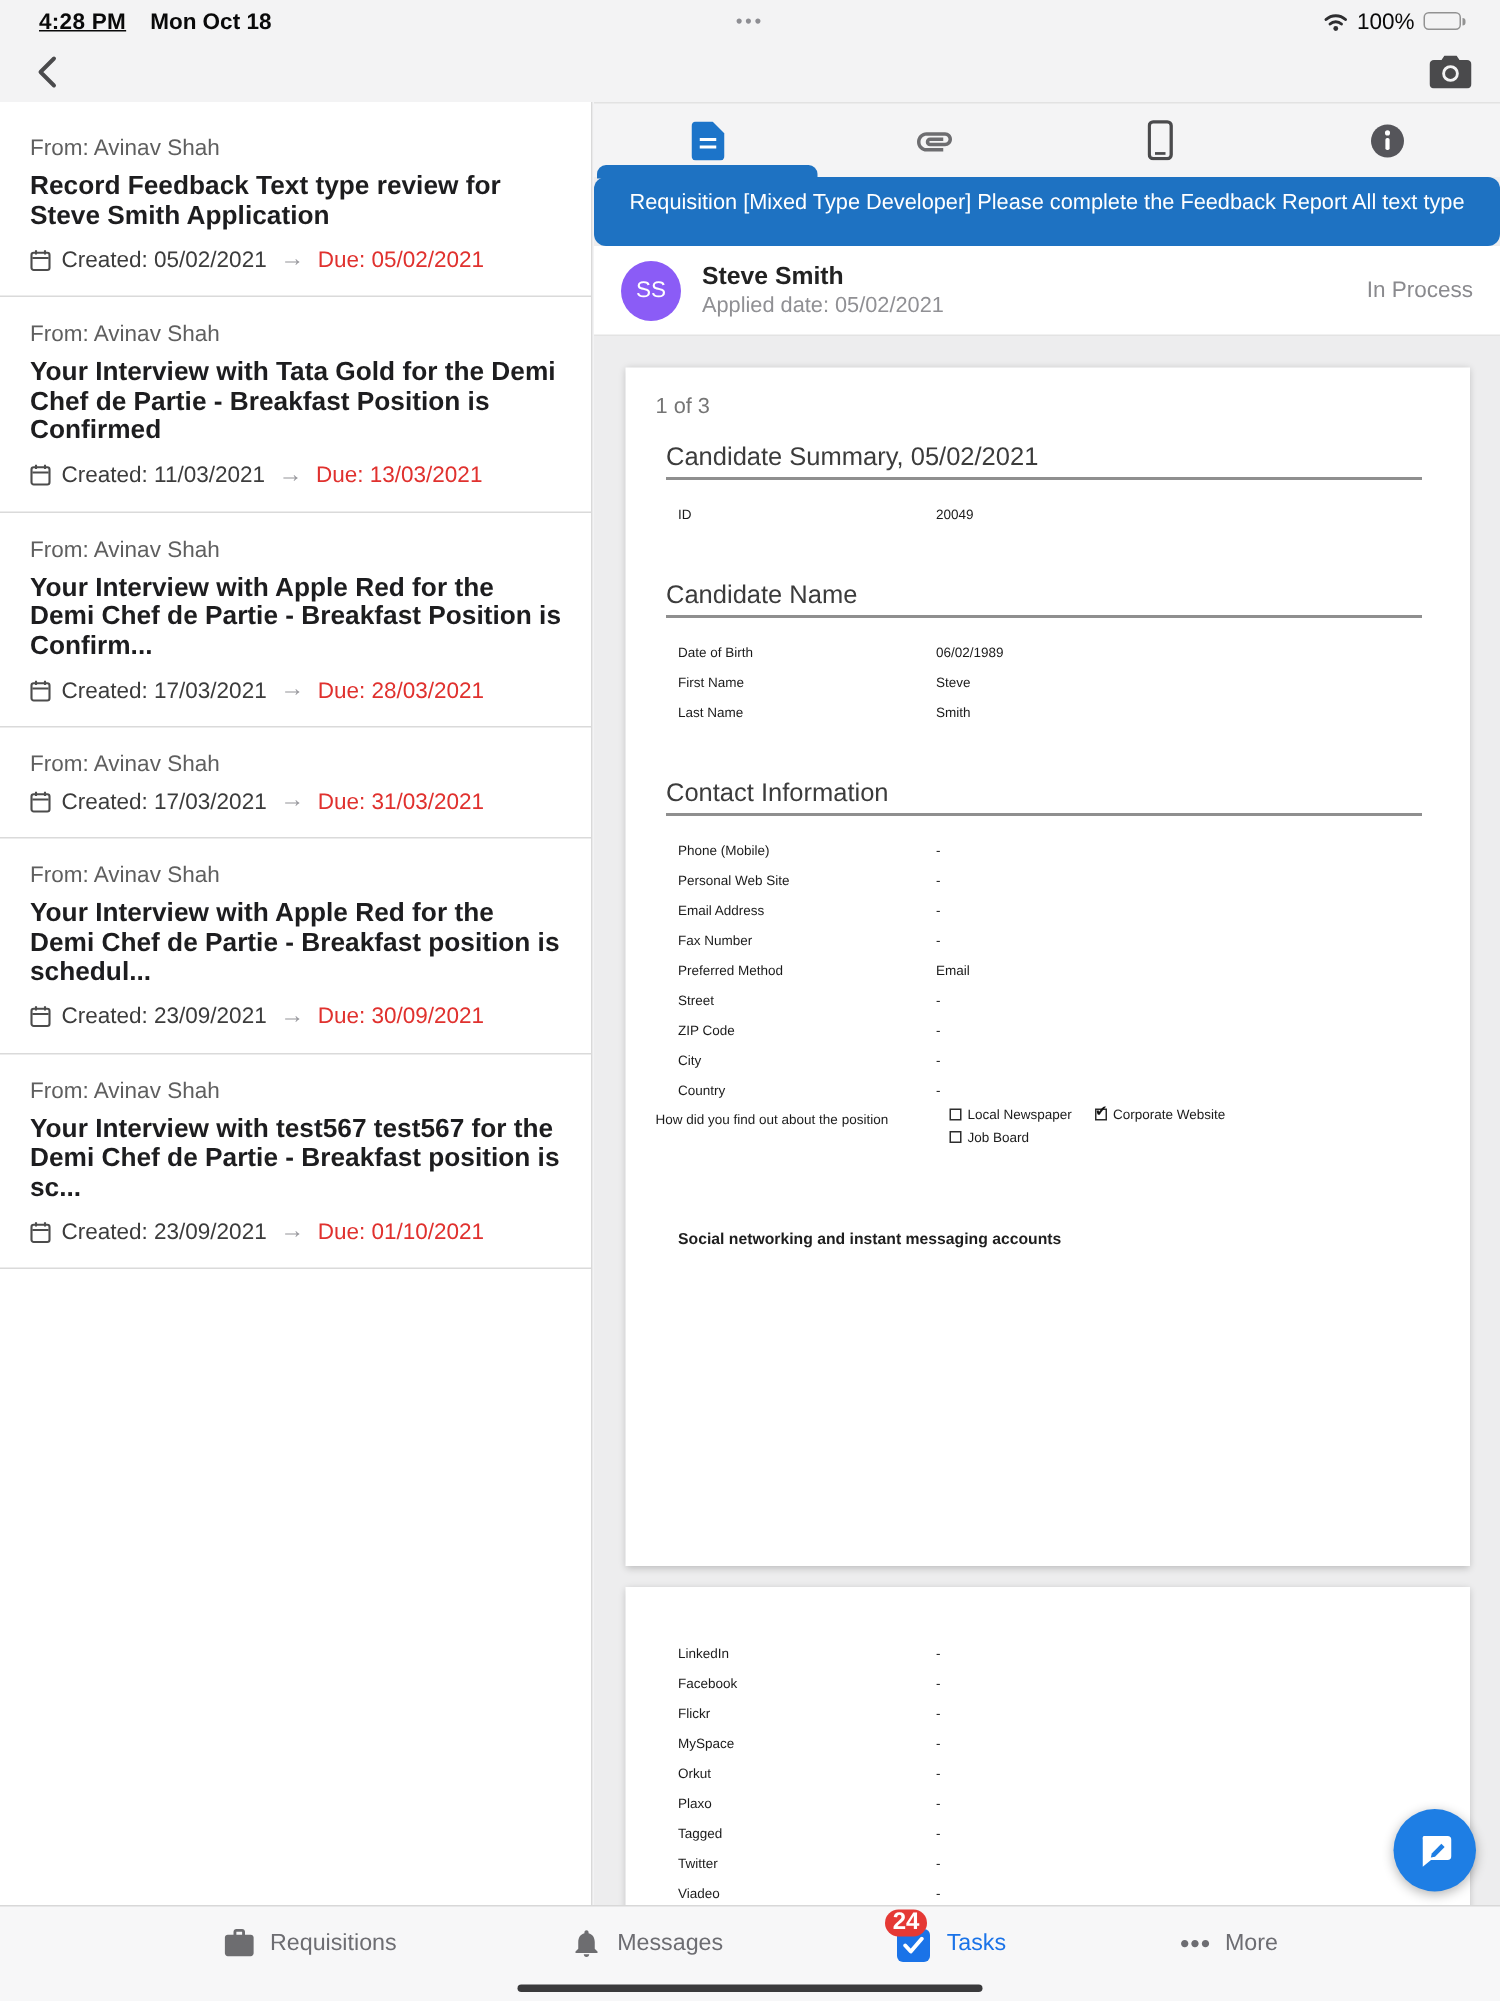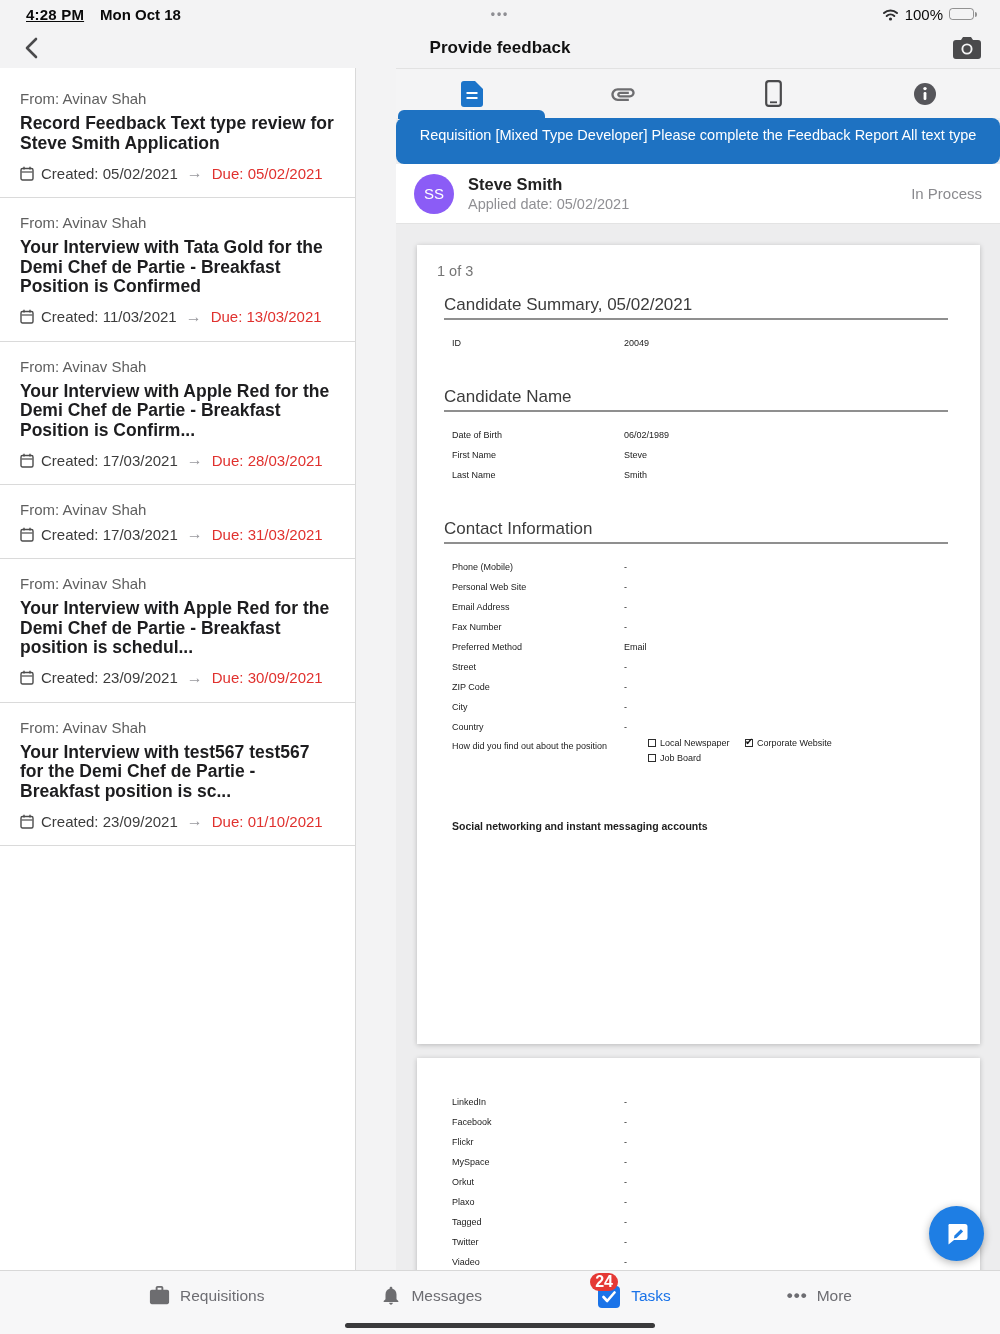--- a/index.html
+++ b/index.html
@@ -18,21 +18,21 @@
   .battery .fill { width:100%; height:100%; background:#2e2e30; border-radius:1.8px; }
   .battery::after { content:""; position:absolute; right:-4px; top:3px; width:2.5px; height:5px; background:rgba(0,0,0,.4); border-radius:0 2px 2px 0; }
 
   
   .navbar { position:absolute; top:28px; left:0; right:0; height:40px; display:flex; align-items:center; padding:0 16px; }
   .nav-title { position:absolute; left:0; right:0; text-align:center; font-size:17px; font-weight:700; color:#111; }
   .back-btn { width:30px; height:30px; display:flex; align-items:center; justify-content:center; cursor:pointer; z-index:2; }
   .camera-btn { margin-left:auto; width:34px; height:30px; display:flex; align-items:center; justify-content:center; cursor:pointer; z-index:2; }
 
   
-  .left-panel { position:absolute; top:68px; left:0; width:356px; bottom:64px; background:#fff; border-right:1px solid #d9d9d9; overflow:hidden; }
+  .left-panel { position:absolute; top:68px; left:0; width:395px; bottom:64px; background:#fff; border-right:1px solid #d9d9d9; overflow:hidden; }
   .task-list { padding-top:6px; }
   .task-item { padding:16px 20px 15px 20px; border-bottom:1px solid #dadada; margin:0 0 0 0; cursor:pointer; }
   .task-from { font-size:15px; color:#5f5f5f; margin-bottom:7px; }
   .task-title { font-size:17.5px; font-weight:700; color:#1d1d1f; line-height:19.5px; margin-bottom:11px; }
   .task-dates { display:flex; align-items:center; font-size:15px; color:#3c3c3c; gap:7px; }
   .task-created { color:#3c3c3c;text-align:right; }
   .task-arrow { color:#98989d; font-size:16px; margin:0 2px; }
   .task-due { color:#e0312e; }
 
   
@@ -52,21 +52,21 @@
   .doc-scroll { flex:1; overflow:hidden; padding:21px 20px 0 21px; position:relative; }
   .doc-card { background:#fff; box-shadow:0 1px 5px rgba(0,0,0,.22); padding:18px 26px 0 20px; }
   .card-1 { height:799px; overflow:hidden; }
   .card-2 { margin-top:14px; height:420px; overflow:hidden; padding-top:34px; }
   .page-ind { font-size:14.5px; color:#757575; margin-bottom:16px; }
   .doc-h { font-size:17px; color:#3c3c3c; border-bottom:2px solid #8f8f8f; padding-bottom:3px; margin:0 6px 13px 7px; }
   .mt-lg { margin-top:34px; }
   .doc-row { display:flex; margin-left:15px; height:20px; align-items:center; }
   .doc-label { width:172px; flex:none; font-size:9px; color:#1b1b1b; }
   .doc-value { font-size:9px; color:#1b1b1b; }
-  .source-row { display:flex; margin-left:15px; margin-top:1px; }
+  .source-row { display:flex; margin-top:1px; }
   .source-label { width:196px; flex:none; font-size:9px; color:#1b1b1b; padding-top:3px; }
   .source-grid { display:grid; grid-template-columns:97px auto; row-gap:5px; font-size:9px; color:#1b1b1b; }
   .cb-opt { display:flex; align-items:center; }
   .cbx { width:8px; height:8px; border:1px solid #2d2d2d; margin-right:4px; position:relative; flex:none; }
   .cbx[data-checked="true"]::after { content:"✔"; position:absolute; top:-4px; left:-1px; font-size:10px; color:#111; font-weight:700; }
   .social-h { font-size:10.5px; font-weight:700; color:#1e1e1e; margin:57px 0 0 15px; }
 
   .fab { position:absolute; right:16px; bottom:9px; width:55px; height:55px; border-radius:50%; background:#1e7ee4; box-shadow:0 2px 8px rgba(0,0,0,.3); display:flex; align-items:center; justify-content:center; cursor:pointer; z-index:5; }
 
   
@@ -97,21 +97,20 @@
             <path d="M4.7 8a5.6 5.6 0 0 1 7.6 0" fill="none" stroke="#2e2e30" stroke-width="2" stroke-linecap="round"></path>
             <circle cx="8.5" cy="11" r="1.6" fill="#2e2e30"></circle>
           </svg>
       </span>
       <span class="sb-batt-pct">100%</span>
       <span class="battery"><span class="fill"></span></span>
     </span>
   </div>
 
   <div class="navbar">
-    <div class="nav-title">Provide feedback</div>
     <div class="back-btn">
       <span>
         <svg width="14" height="22" viewBox="0 0 14 22">
             <polyline points="12,2 3,11 12,20" fill="none" stroke="#4a4a4c" stroke-width="2.6" stroke-linecap="round" stroke-linejoin="round"></polyline>
           </svg>
       </span>
     </div>
     <div class="camera-btn">
       <span>
         <svg width="28" height="22" viewBox="0 0 28 22">

